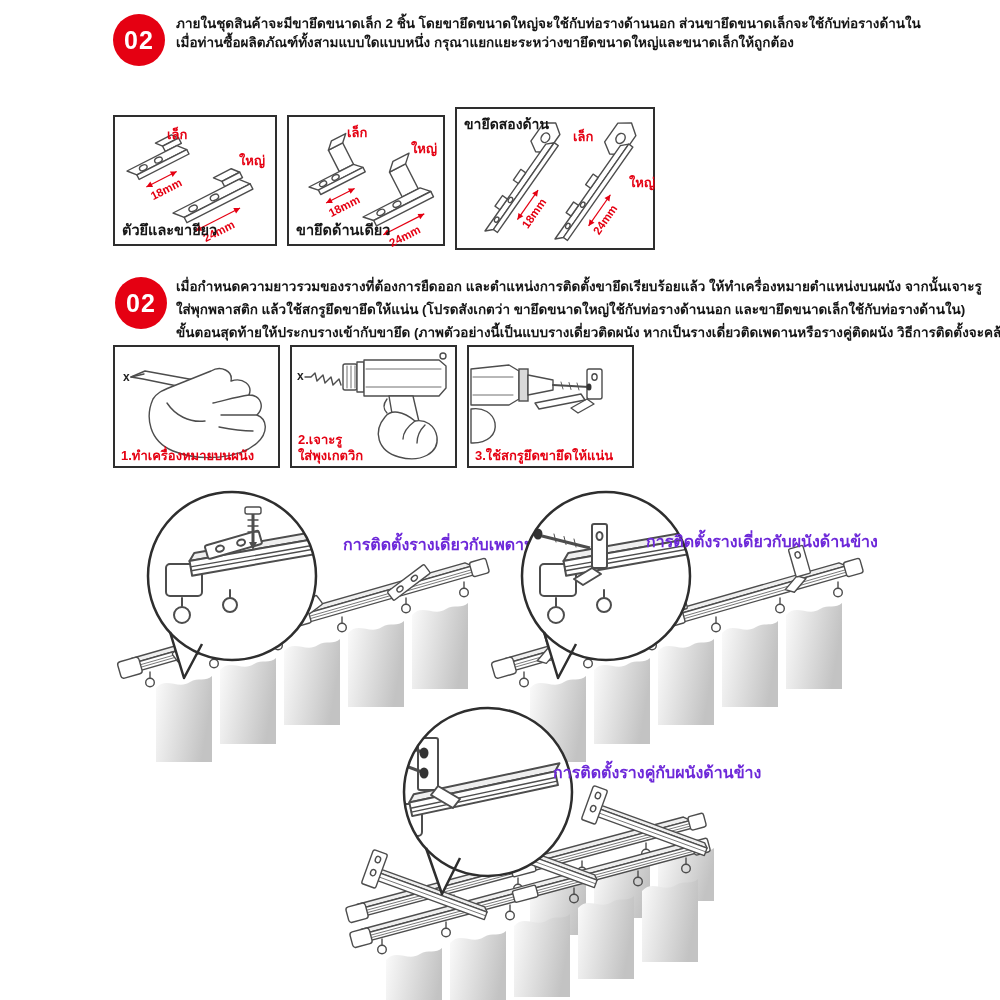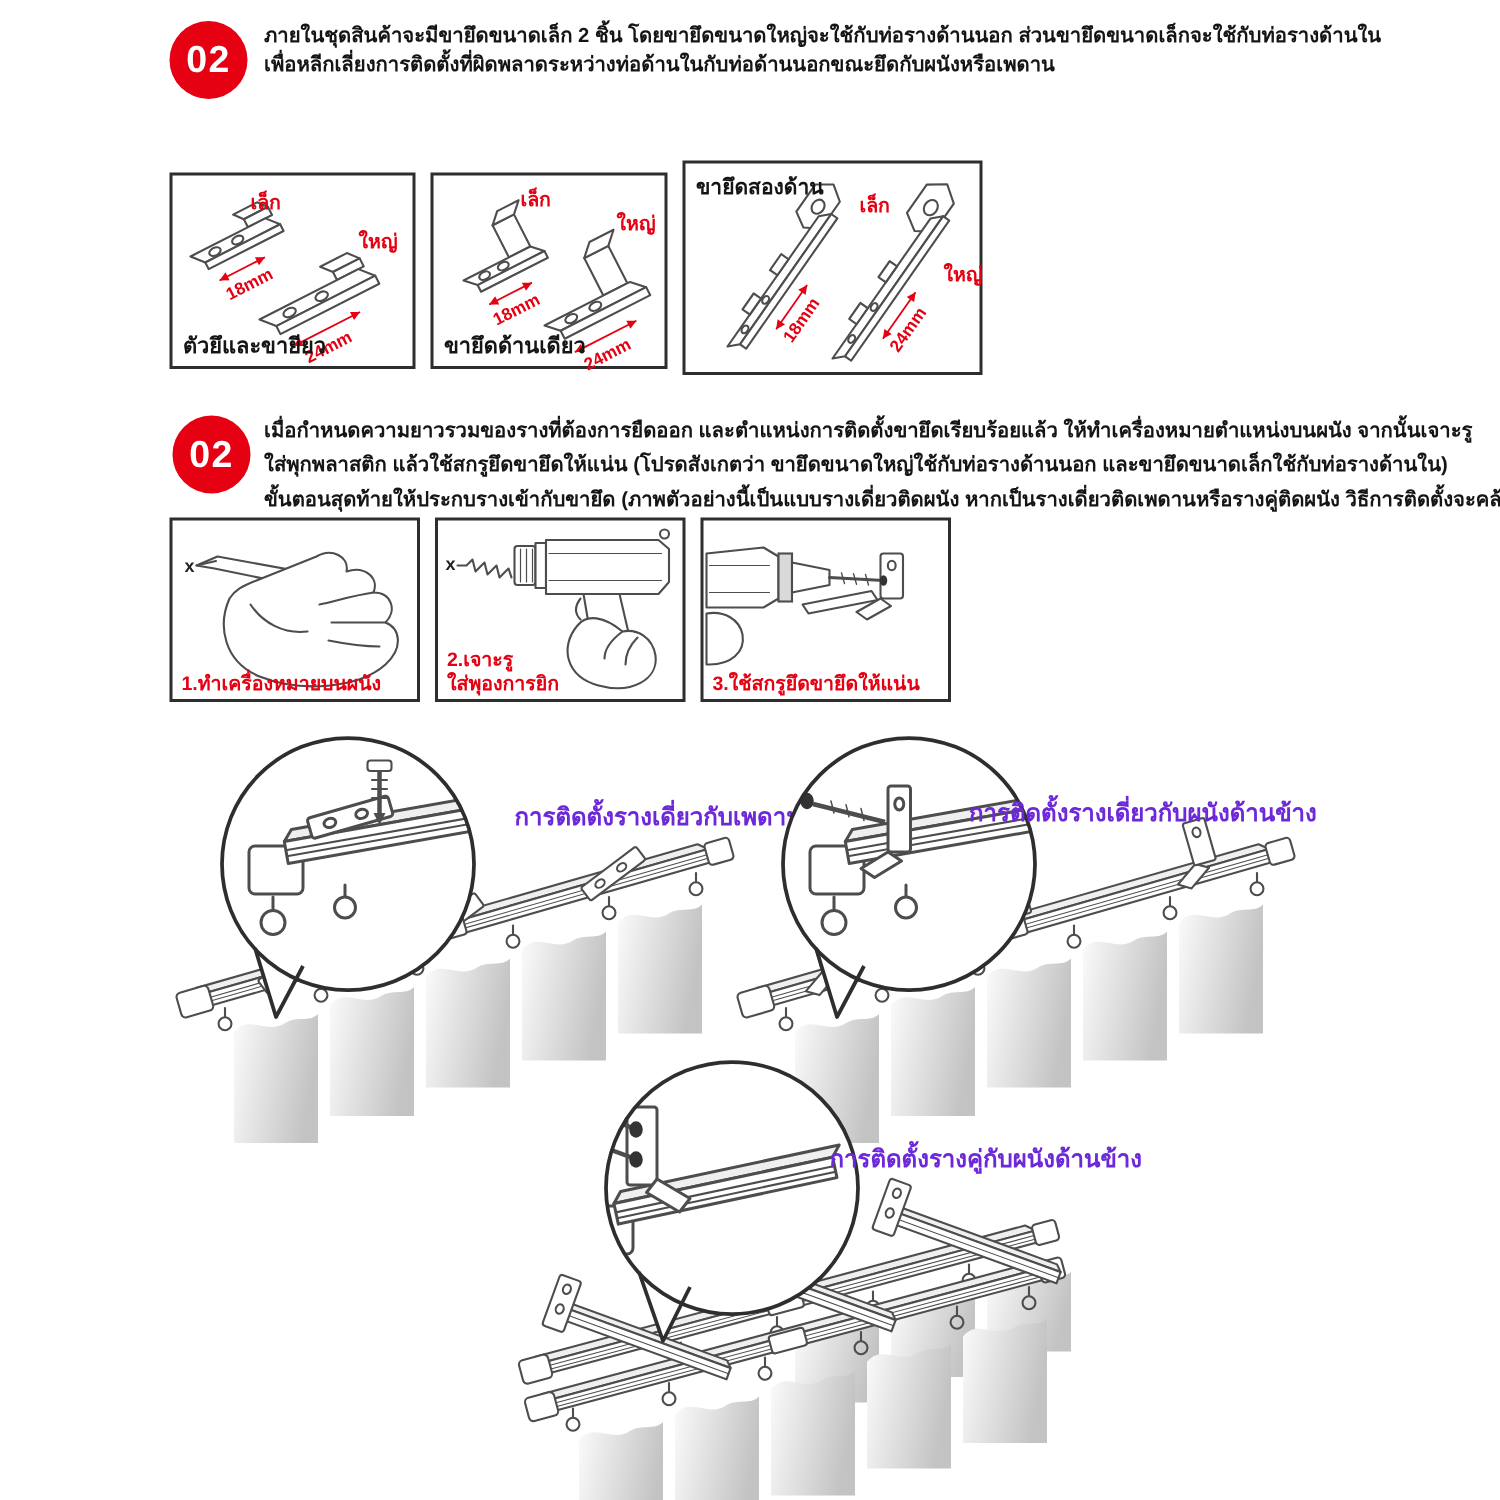--- a/index.html
+++ b/index.html
@@ -34,21 +34,21 @@
 </head>
 <body>
 
 <div id="page">
 
   <div class="abs badge" style="left:113px;top:14px">
     <span>02</span>
   </div>
   <div class="abs para" style="left:176px;top:14px">
     <div class="pline">ภายในชุดสินค้าจะมีขายึดขนาดเล็ก 2 ชิ้น โดยขายึดขนาดใหญ่จะใช้กับท่อรางด้านนอก ส่วนขายึดขนาดเล็กจะใช้กับท่อรางด้านใน</div>
-    <div class="pline">เพื่อหลีกเลี่ยงการติดตั้งที่ผิดพลาดระหว่างท่อด้านในกับท่อด้านนอกขณะยึดกับผนังหรือเพดาน</div>
+    <div class="pline">เมื่อท่านซื้อผลิตภัณฑ์ทั้งสามแบบใดแบบหนึ่ง กรุณาแยกแยะระหว่างขายึดขนาดใหญ่และขนาดเล็กให้ถูกต้อง</div>
   </div>
 
   <div class="ibox" style="left:113px;top:115px;width:164px;height:131px">
     <svg width="160" height="127" viewBox="0 0 160 127">
       <g transform="translate(12,54) rotate(-27)">
         <path class="lw" d="M38,-12 L56,-12 L61,-6 L43,-6 Z"></path>
           <path class="lw" d="M43,-6 L61,-6 L61,0 L43,0 Z"></path>
         <path class="lw" d="M0,0 L56,0 L63,8 L7,8 Z"></path>
           <path class="lw" d="M7,8 L63,8 L63,13 L7,13 Z"></path>
         <ellipse class="lw" cx="16" cy="4.5" rx="4" ry="2.6"></ellipse>
@@ -180,21 +180,21 @@
       <path class="lw" d="M72,13 L147,13 L154,19 L154,41 L147,49 L72,49 Z"></path>
       <path class="ln" d="M74,22 H149 M74,40 H149" style="stroke-width:.8"></path>
       <path class="lw" d="M97,49 L121,49 L131,92 L105,96 Z"></path>
       <path class="ln" d="M95,52 q-6,8 0,14"></path>
       <path class="lw" d="M93,70 C81,84 85,104 107,110 C129,116 147,106 145,90 C143,78 133,72 123,74 C111,64 99,62 93,70 Z"></path>
       <path class="ln" d="M123,74 C115,80 111,86 111,92"></path>
         <path class="ln" d="M133,78 C127,84 125,90 125,96"></path>
     </svg>
     <div class="stepcap">
       <div>2.เจาะรู</div>
-      <div>ใส่พุองการยิก</div>
+      <div>ใส่พุงเกตวิก</div>
     </div>
   </div>
 
   <div class="ibox" style="left:467px;top:345px;width:167px;height:123px">
     <svg width="163" height="119" viewBox="0 0 163 119">
       <path class="lw" d="M2,22 L40,18 L50,24 L50,52 L40,58 L2,58 Z"></path>
       <path class="ln" d="M4,30 H44 M4,48 H44" style="stroke-width:.8"></path>
       <rect x="50" y="22" width="9" height="32" style="fill:#d9d9d9;stroke:#4d4d4d;stroke-width:1.4"></rect>
       <path class="lw" d="M59,28 L84,33 L84,43 L59,48 Z"></path>
       <path class="ln2" d="M84,38 L120,40"></path>

